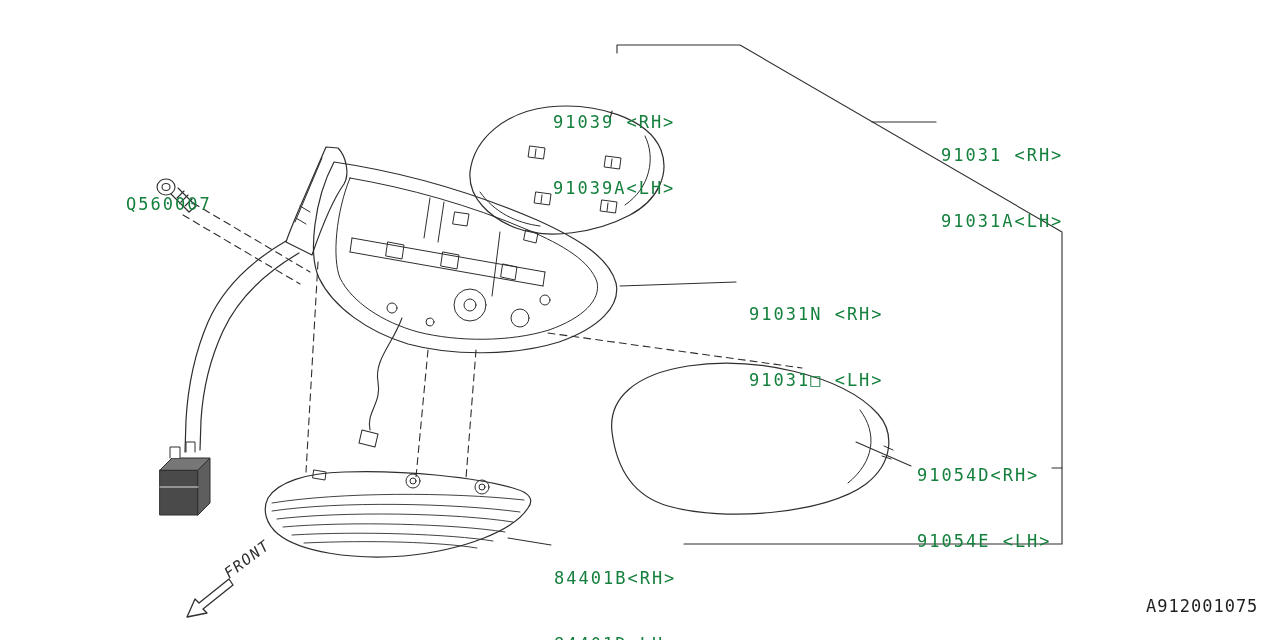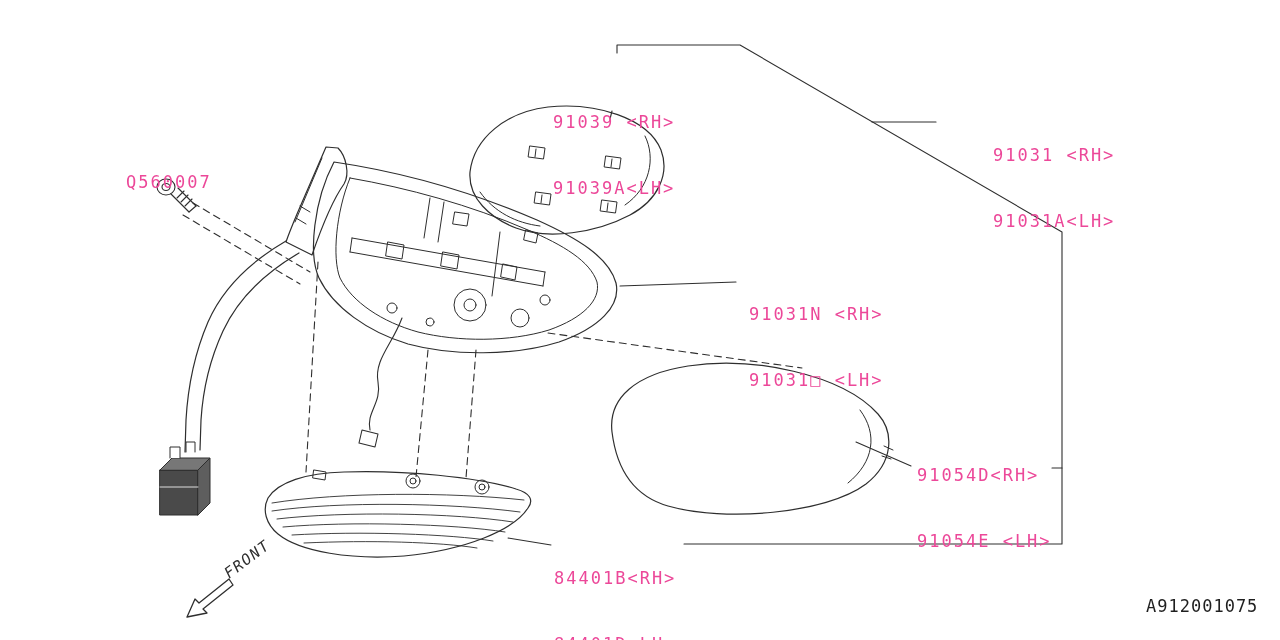--- a/index.html
+++ b/index.html
@@ -3,21 +3,21 @@
 <meta charset="utf-8">
 <style>
   html,body{margin:0;padding:0;}
   body{
     width:1280px;height:640px;position:relative;overflow:hidden;
     background:#ffffff;
     font-family:"DejaVu Sans Mono","Liberation Mono",monospace;
   }
   svg{position:absolute;left:0;top:0;}
   .plabel{
-    position:absolute;color:#ec4899;font-size:17px;letter-spacing:2px;
+    position:absolute;color:#15803d;font-size:17px;letter-spacing:2px;
     line-height:22px;white-space:pre;
   }
   .front-label{
     position:absolute;left:226px;top:566px;font-size:15px;font-style:italic;
     letter-spacing:1.5px;color:#2e2e2e;transform:rotate(-37deg);
     transform-origin:left center;
   }
   .diagram-code{
     position:absolute;left:1146px;top:596px;font-size:17px;
     letter-spacing:1px;color:#1f1f1f;
@@ -154,30 +154,30 @@
       </g>
     </g>
 
     <g stroke-width="1.3">
       <polygon points="187,617 195,599 199,603 229,579 233,585 203,609 207,613" fill="#ffffff"></polygon>
     </g>
   </g>
 </svg>
 
 <div>
-  <div class="plabel" style="left:126px;top:127px">
+  <div class="plabel" style="left:126px;top:149px">
     <div>Q560007</div>
   </div>
 
   <div class="plabel" style="left:553px;top:67px">
     <div>91039 &lt;RH&gt;</div>
     <div>91039A&lt;LH&gt;</div>
   </div>
 
-  <div class="plabel" style="left:993px;top:100px">
+  <div class="plabel" style="left:941px;top:100px">
     <div>91031 &lt;RH&gt;</div>
     <div>91031A&lt;LH&gt;</div>
   </div>
 
   <div class="plabel" style="left:749px;top:259px">
     <div>91031N &lt;RH&gt;</div>
     <div>91031□ &lt;LH&gt;</div>
   </div>
 
   <div class="plabel" style="left:917px;top:420px">

